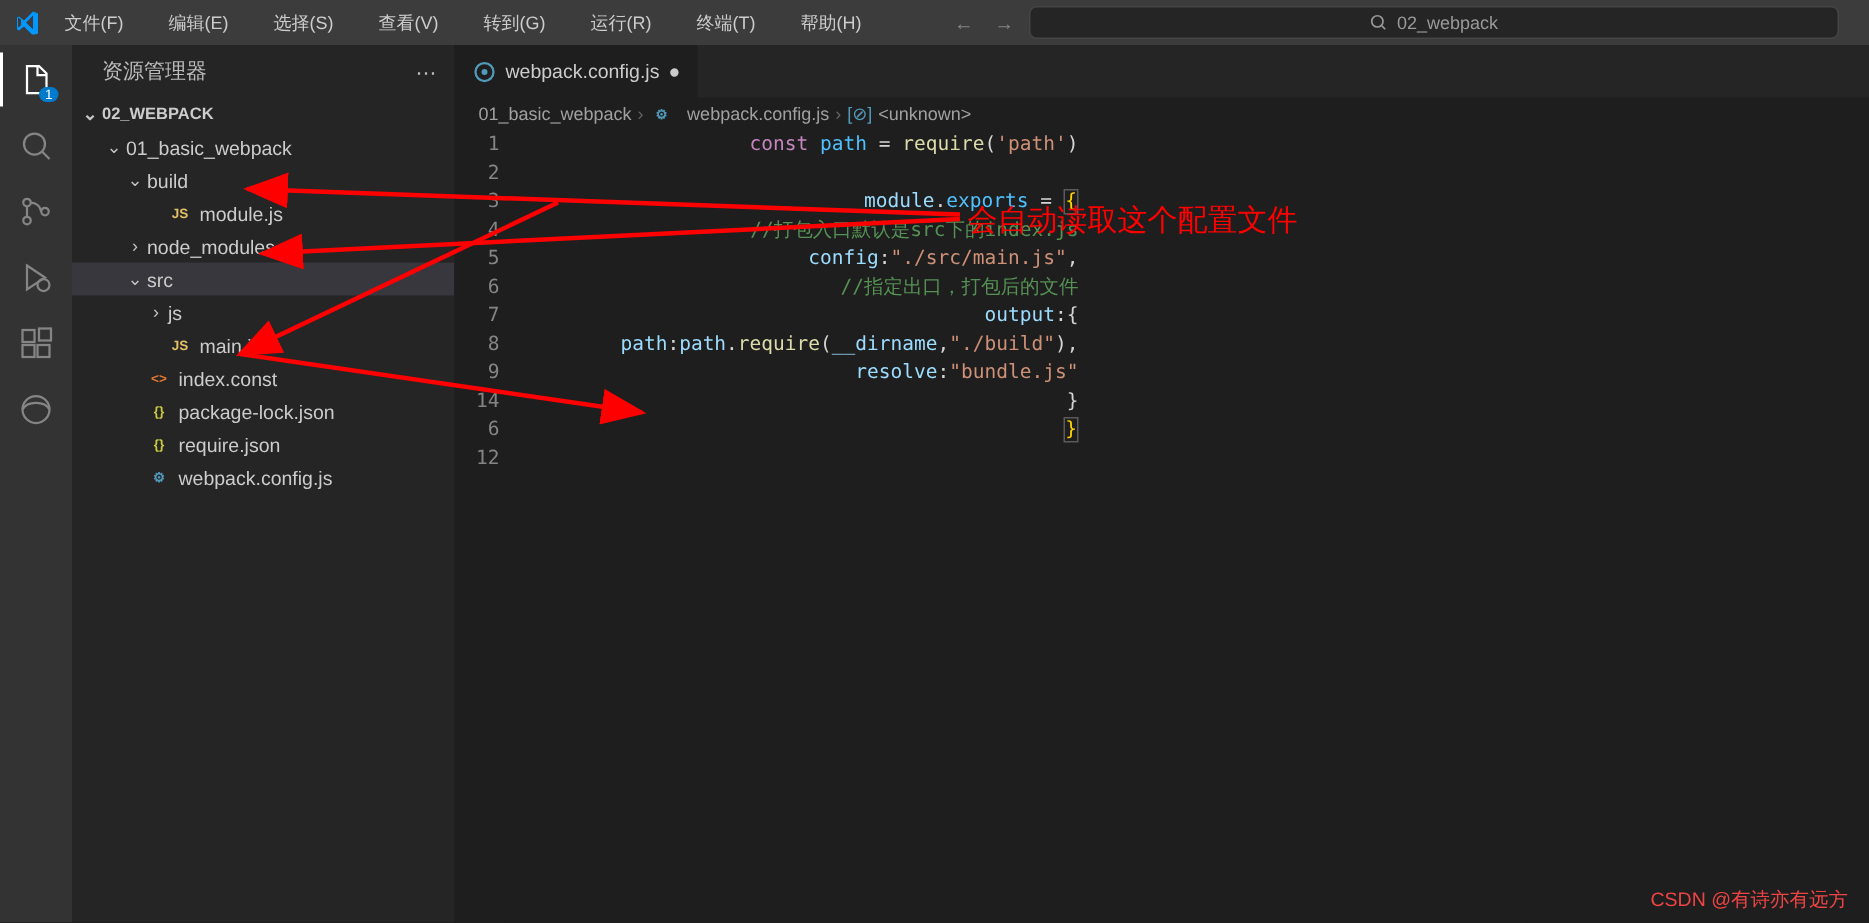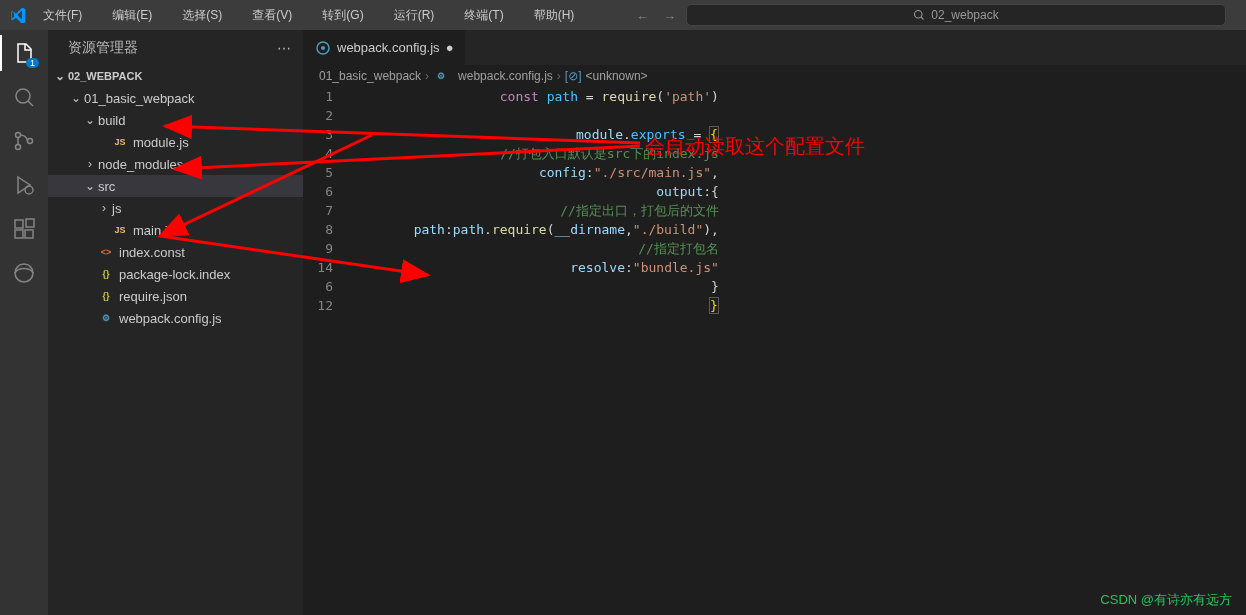--- a/index.html
+++ b/index.html
@@ -44,21 +44,21 @@
 .tok-ident { color: #9cdcfe; }
 .tok-var { color: #4fc1ff; }
 .tok-func { color: #dcdcaa; }
 .tok-str { color: #ce9178; }
 .tok-comm { color: #559154; }
 .tok-punc { color: #d4d4d4; }
 .tok-brace { color: #ffd700; }
 .cursor-bracket { border: 1px solid #5a5a5a; }
 .annotation { position: absolute; color: #ff0000; font-family: "SimSun", serif; font-size: 20px; pointer-events: none; }
 .arrows { position: absolute; pointer-events: none; }
-.watermark { position: absolute; bottom: 6px; right: 14px; color: #22c55e; font-size: 13px; }
+.watermark { position: absolute; bottom: 6px; right: 14px; color: #ef4444; font-size: 13px; }
 svg { display: block; }
 </style>
 </head>
 <body>
 
 <div class="titlebar">
   <div class="app-icon">
     <svg width="16" height="16" viewBox="0 0 24 24">
         <path fill="#0098ff" d="M23 3l-5-2-9 9-5-4-2 1v12l2 1 5-4 9 9 5-2V3zM6 15l-3 2V7l3 2v6zm12 4l-7-7 7-7v14z"></path>
       </svg>
@@ -173,21 +173,21 @@
             <span>main.js</span>
           </div>
           <div class="tree-row" style="padding-left: 34px;">
             <span class="twisty"></span>
             <span class="fi fi-html">&lt;&gt;</span>
             <span>index.const</span>
           </div>
           <div class="tree-row" style="padding-left: 34px;">
             <span class="twisty"></span>
             <span class="fi fi-json">{}</span>
-            <span>package-lock.index</span>
+            <span>package-lock.json</span>
           </div>
           <div class="tree-row" style="padding-left: 34px;">
             <span class="twisty"></span>
             <span class="fi fi-json">{}</span>
             <span>require.json</span>
           </div>
           <div class="tree-row" style="padding-left: 34px;">
             <span class="twisty"></span>
             <span class="fi fi-gear">⚙</span>
             <span>webpack.config.js</span>
@@ -230,24 +230,23 @@
           <div>14</div>
           <div>6</div>
           <div>12</div>
         </div>
       <div class="lines" id="lines">
           <div class="l"><span class="tok-key">const</span><span class="tok-punc"> </span><span class="tok-var">path</span><span class="tok-punc"> = </span><span class="tok-func">require</span><span class="tok-punc">(</span><span class="tok-str">'path'</span><span class="tok-punc">)</span></div>
           <div class="l"></div>
           <div class="l"><span class="tok-ident">module</span><span class="tok-punc">.</span><span class="tok-var">exports</span><span class="tok-punc"> = </span><span class="tok-brace cursor-bracket">{</span></div>
           <div class="l"><span>    </span><span class="tok-comm">//打包入口默认是src下的index.js</span></div>
           <div class="l"><span>    </span><span class="tok-ident">config</span><span class="tok-punc">:</span><span class="tok-str">"./src/main.js"</span><span class="tok-punc">,</span></div>
+          <div class="l"><span>        </span><span class="tok-comm">//指定出口，打包后的文件</span></div>
           <div class="l"><span>    </span><span class="tok-ident">output</span><span class="tok-punc">:{</span></div>
-          <div class="l"><span>        </span><span class="tok-comm">//指定出口，打包后的文件</span></div>
           <div class="l"><span>        </span><span class="tok-ident">path</span><span class="tok-punc">:</span><span class="tok-ident">path</span><span class="tok-punc">.</span><span class="tok-func">require</span><span class="tok-punc">(</span><span class="tok-ident">__dirname</span><span class="tok-punc">,</span><span class="tok-str">"./build"</span><span class="tok-punc">),</span></div>
-          <div class="l"><span>        </span><span class="tok-comm">//指定打包名</span></div>
           <div class="l"><span>        </span><span class="tok-ident">resolve</span><span class="tok-punc">:</span><span class="tok-str">"bundle.js"</span></div>
           <div class="l"><span>    </span><span class="tok-punc">}</span></div>
           <div class="l"><span class="tok-brace cursor-bracket">}</span></div>
         </div>
     </div>
   </div>
 </div>
 
 <div class="annotation" style="left:645px; top:133px">会自动读取这个配置文件</div>
 

